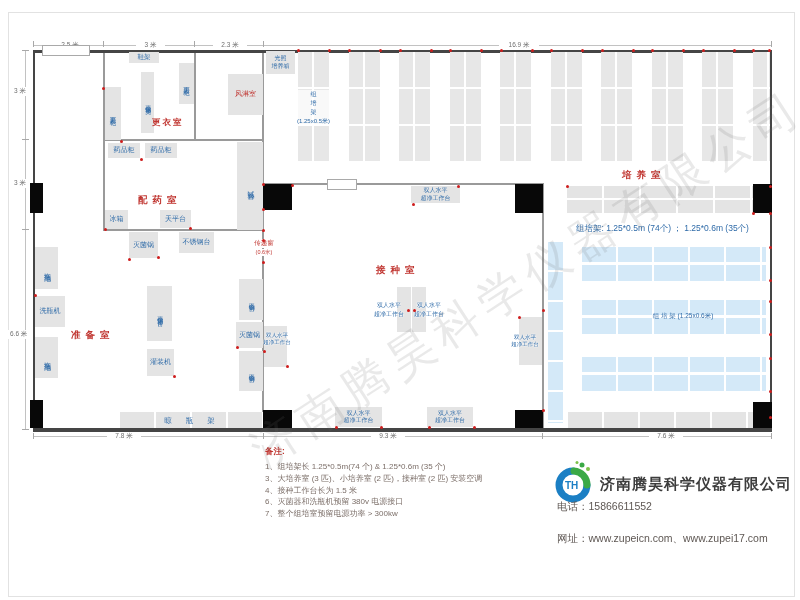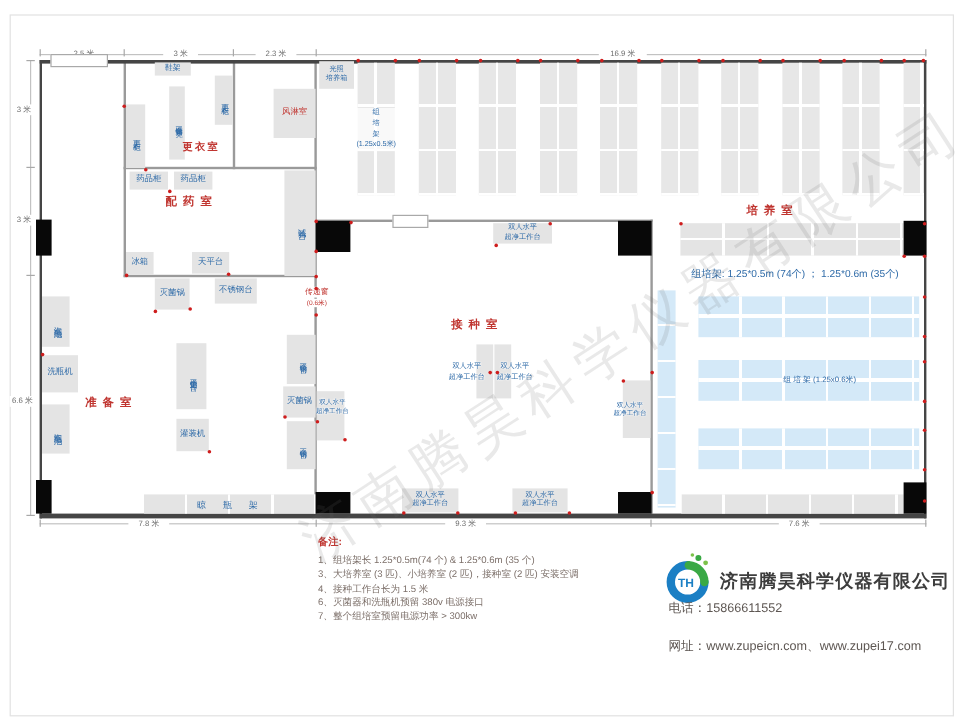--- a/index.html
+++ b/index.html
@@ -89,21 +89,21 @@
 
   <div class="blk red" style="left:228px;top:74px;width:35px;height:41px;font-size:7px">风淋室</div>
   <div class="blk" style="left:266px;top:51px;width:29px;height:23px;font-size:6px">光照
 培养箱</div>
 
   <div class="blk" style="left:108px;top:143px;width:32px;height:15px">药品柜</div>
   <div class="blk" style="left:145px;top:143px;width:32px;height:15px">药品柜</div>
   <div class="blk vt" style="left:237px;top:142px;width:26px;height:88px">试验台</div>
   <div class="blk" style="left:105px;top:210px;width:23px;height:19px">冰箱</div>
   <div class="blk" style="left:160px;top:210px;width:31px;height:18px">天平台</div>
-  <div class="room-label" style="left:138px;top:162px">配药室</div>
+  <div class="room-label" style="left:138px;top:194px">配药室</div>
 
   <div class="rackstrip" id="rackstrip">
       <div class="vrack" style="left: 34px;"></div>
       <div class="vrack" style="left: 84.5px;"></div>
       <div class="vrack" style="left: 135px;"></div>
       <div class="vrack" style="left: 185.5px;"></div>
       <div class="vrack" style="left: 236px;"></div>
       <div class="vrack" style="left: 286.5px;"></div>
       <div class="vrack" style="left: 337px;"></div>
       <div class="vrack" style="left: 387.5px;"></div>

